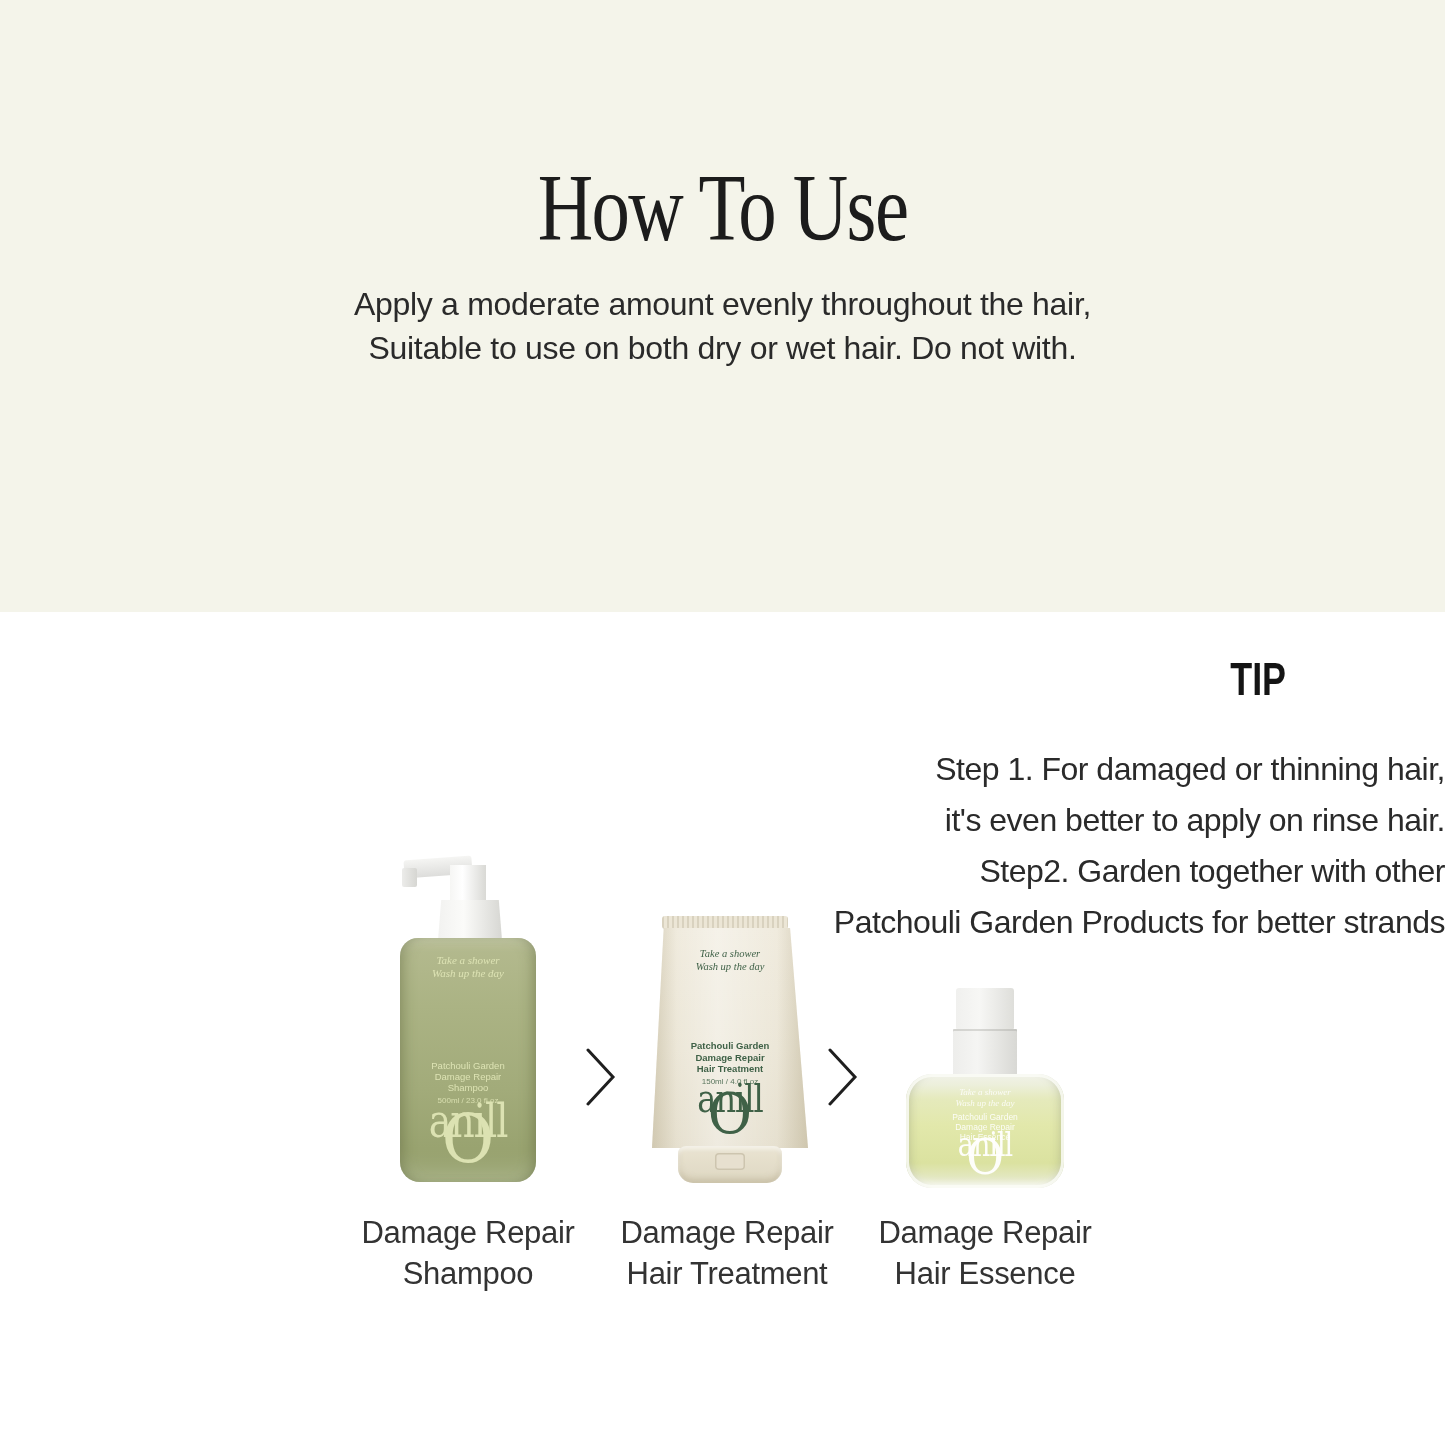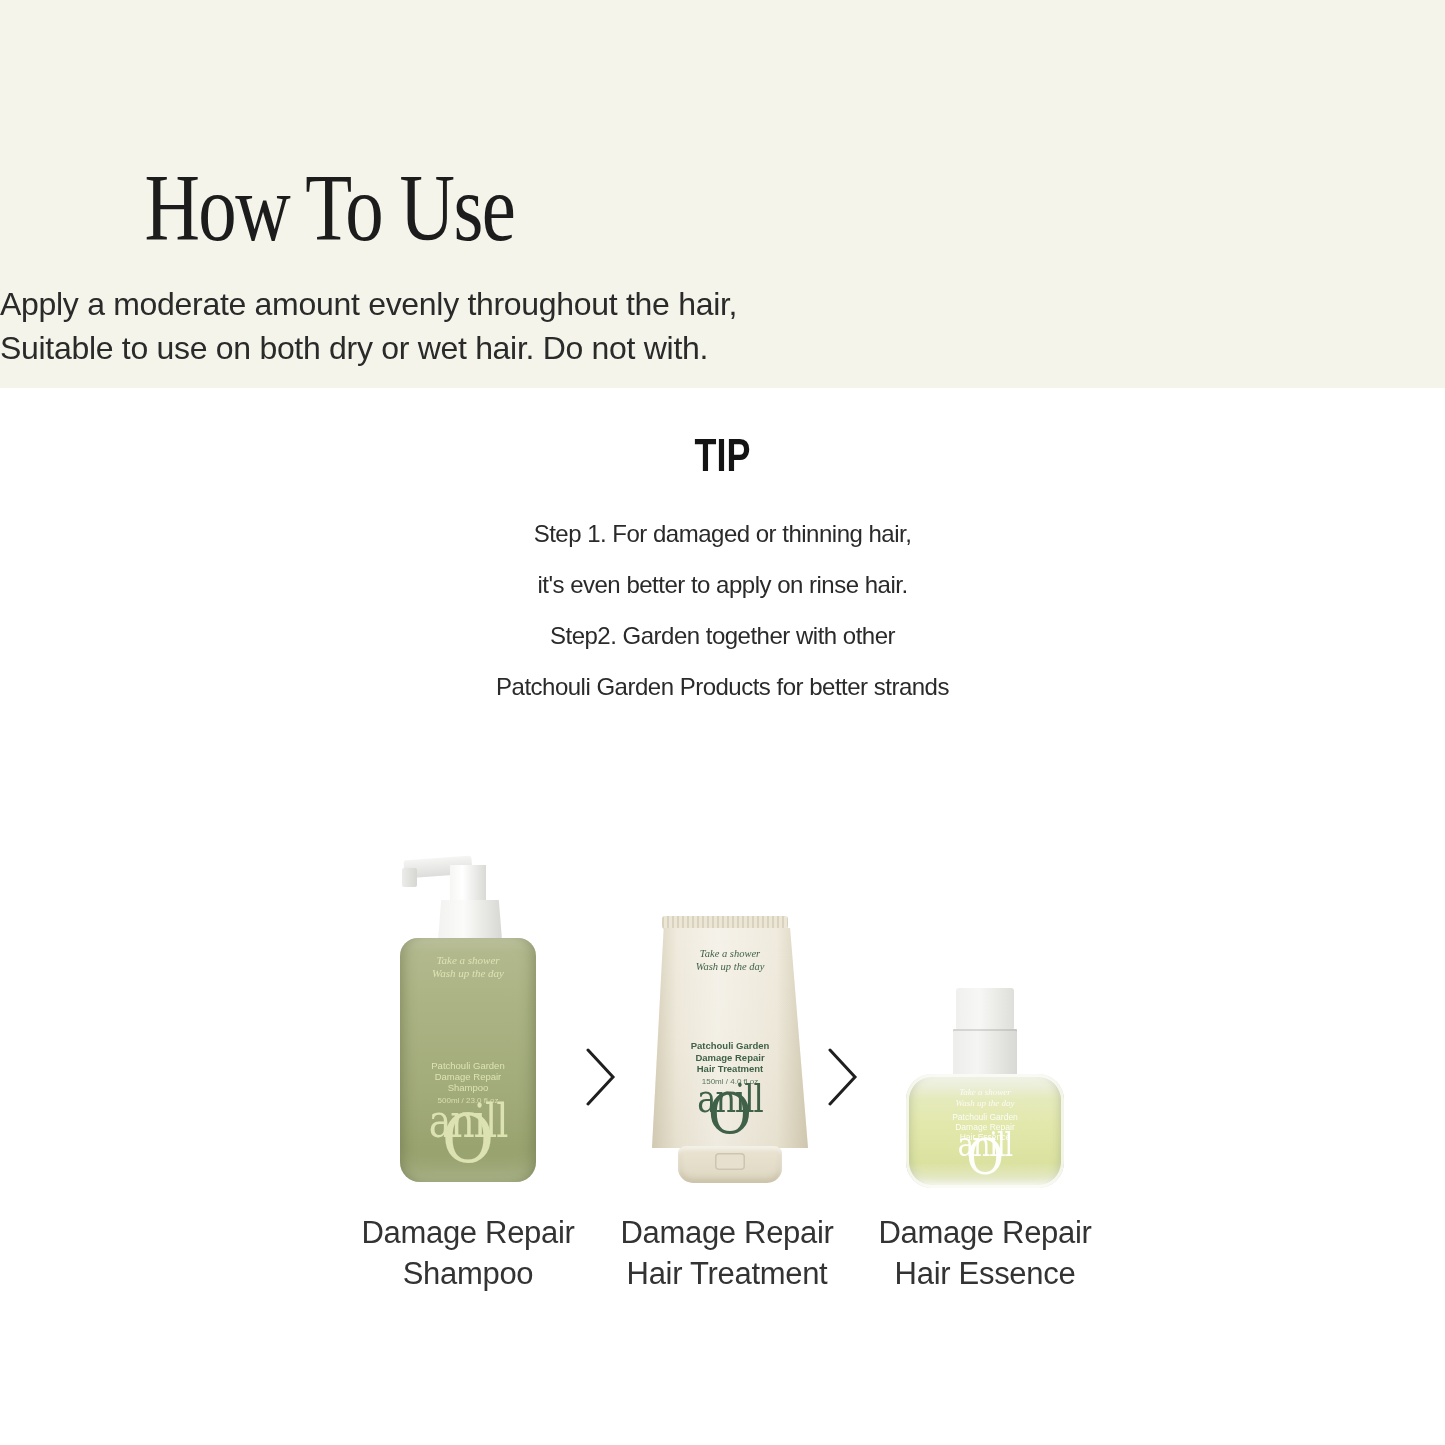--- a/index.html
+++ b/index.html
@@ -7,36 +7,36 @@
     --shampoo-green:#a9b181; --shampoo-green-dark:#8d9768; --shampoo-text:#dde3b4;
     --tube-ivory:#ece7d8; --tube-green:#3f6147;
     --essence-liquid:#e2e8ab; --cap-white:#ececea;
   }
   *{margin:0;padding:0;box-sizing:border-box;}
   html,body{width:1445px;height:1445px;background:#ffffff;}
   body{font-family:"Liberation Sans",sans-serif;color:var(--body-text);overflow:hidden;}
   .page{position:relative;width:1445px;height:1445px;background:#ffffff;}
 
   
-  .hero{height:388px;background:var(--cream-bg);overflow:hidden;}
+  .hero{height:612px;background:var(--cream-bg);text-align:center;overflow:hidden;}
   .hero-title{
     margin-top:158px;font-family:"Liberation Serif",serif;font-weight:400;
     font-size:96px;line-height:100px;color:var(--ink);letter-spacing:-2px;
     transform:scaleX(0.8);transform-origin:50% 50%;
   }
   .hero-copy{margin-top:24px;font-size:32px;line-height:44px;letter-spacing:-0.3px;color:var(--body-text);}
   .hero-copy span{display:block;}
 
   
-  .tip{background:#ffffff;text-align:center;}
+  .tip{background:#ffffff;text-align:right;}
   .tip-heading{
     padding-top:40px;font-size:46px;font-weight:bold;color:#141414;
     transform:scaleX(0.78);transform-origin:50% 50%;letter-spacing:0;
   }
-  .tip-copy{margin-top:26px;font-size:24px;line-height:51px;letter-spacing:-0.5px;color:var(--body-text);}
+  .tip-copy{margin-top:38px;font-size:32px;line-height:51px;letter-spacing:-0.5px;color:var(--body-text);}
   .tip-copy span{display:block;}
 
   
   .showcase{position:absolute;left:0;top:840px;width:1445px;height:470px;}
   .showcase,.showcase *{position:absolute;}
 
   
   .shampoo{left:400px;top:16px;width:136px;height:330px;}
   .pump-spout{left:4px;top:2px;width:68px;height:18px;border-radius:3px;
     background:linear-gradient(180deg,#f5f5f3,#dddddb);transform:rotate(-4deg);}

